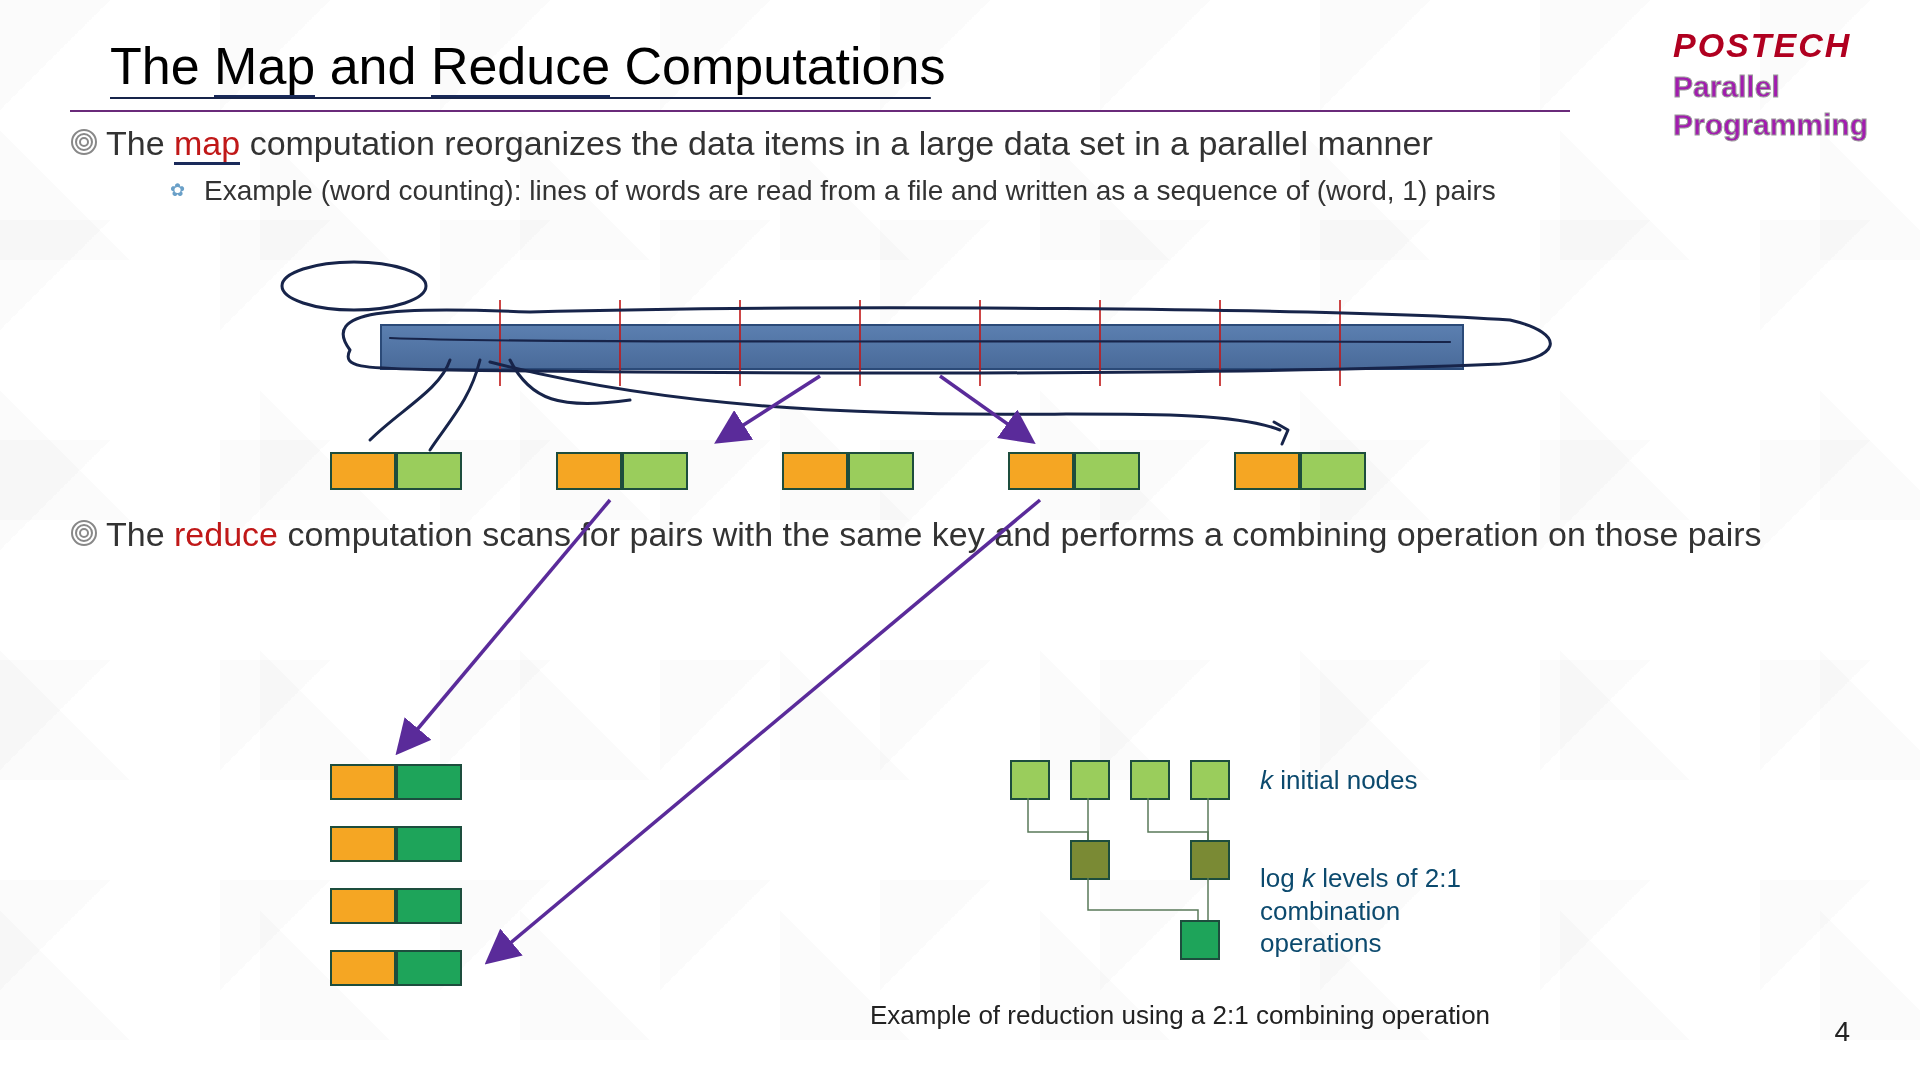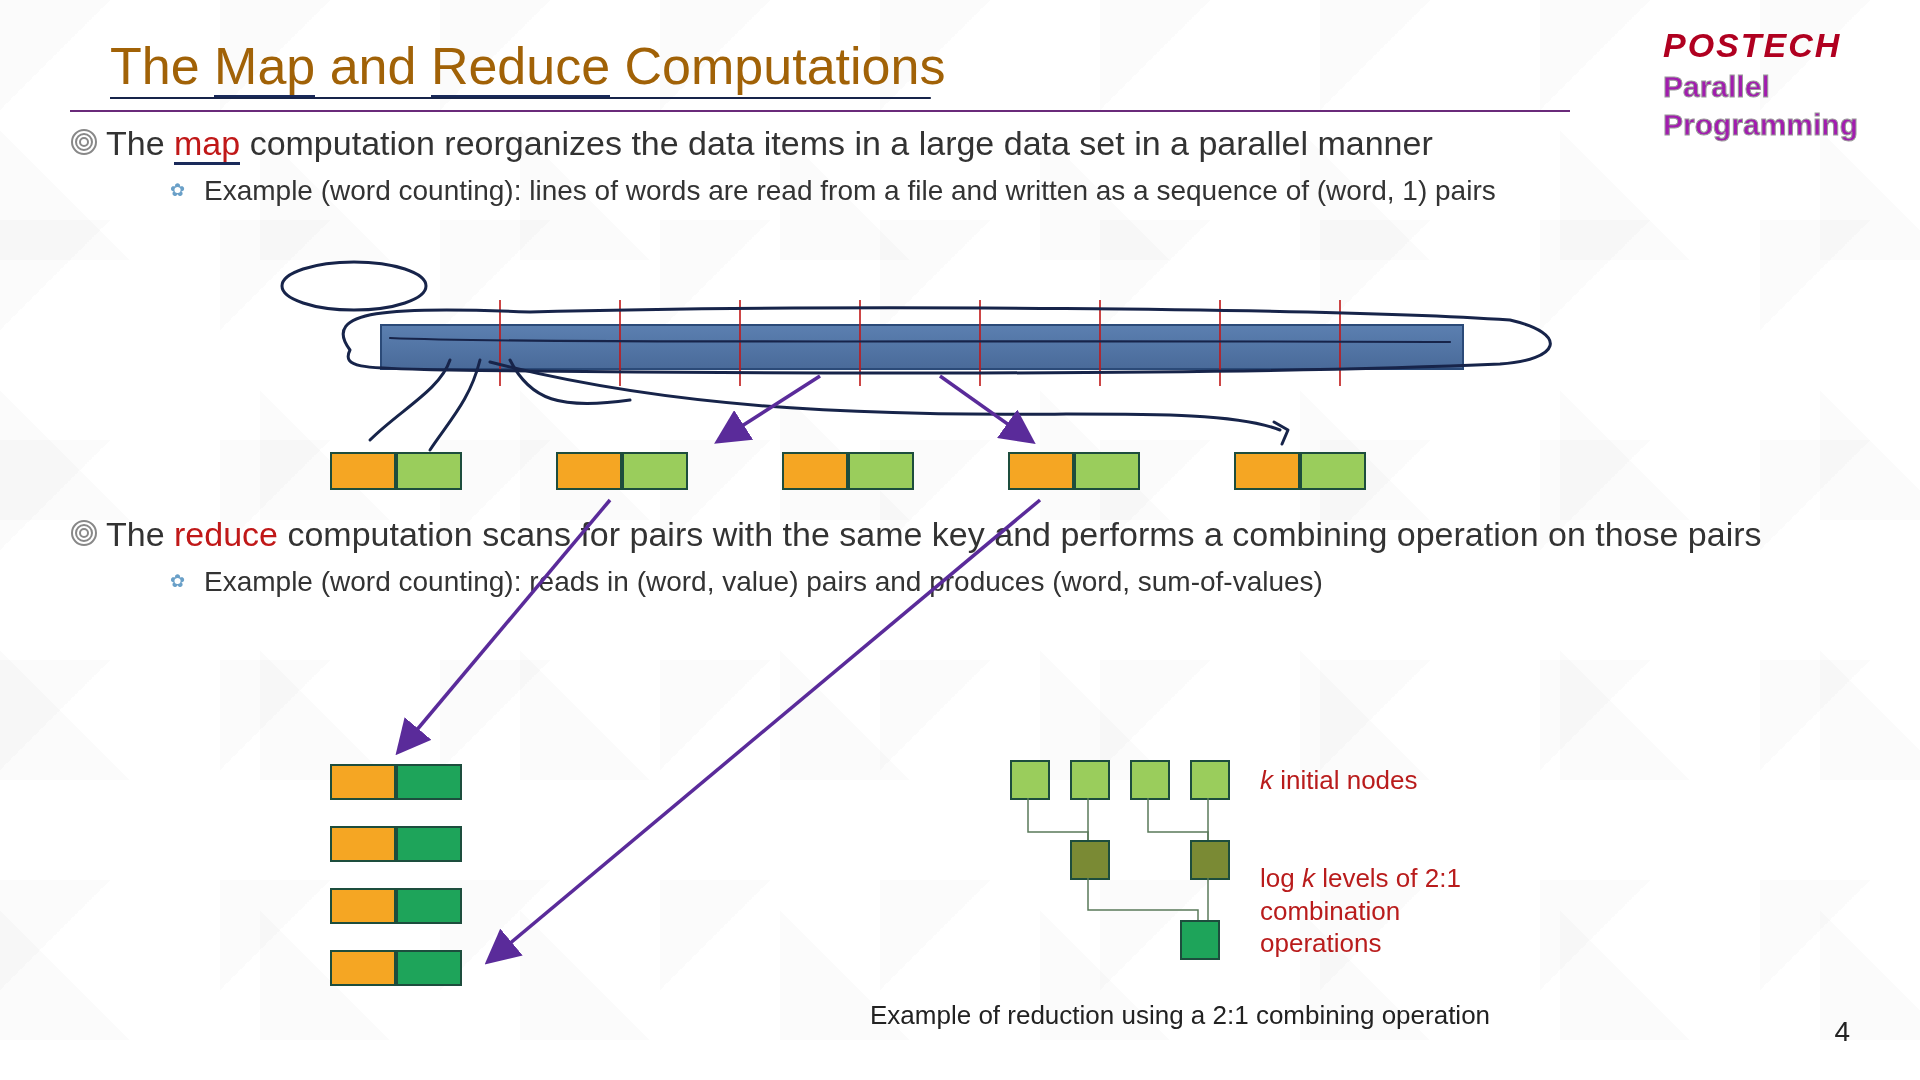--- a/index.html
+++ b/index.html
@@ -22,35 +22,35 @@
       linear-gradient(45deg, rgba(0,0,0,0.015) 25%, transparent 25%) 0 0/260px 260px;
     pointer-events: none;
   }
 
   .title {
     position: absolute;
     left: 110px;
     top: 36px;
     font-size: 52px;
     font-weight: 300;
-    color: #a16207;
+    color: #000000;
   }
   .title .ul { border-bottom: 4px solid #1a2a5a; padding-bottom: 0; }
   .title-rule {
     position: absolute;
     left: 70px;
     top: 110px;
     width: 1500px;
     height: 0;
     border-top: 2px solid #6a2a7a;
   }
 
   .logo {
     position: absolute;
-    right: 62px;
+    right: 52px;
     top: 26px;
     text-align: left;
   }
   .logo .postech {
     font-family: Arial, sans-serif;
     font-weight: 900;
     font-style: italic;
     letter-spacing: 2px;
     font-size: 34px;
     color: #b00020;
@@ -172,21 +172,21 @@
     width: 36px;
     height: 36px;
     border: 2px solid #1d4d3d;
   }
   .tree-l0 { background: #9acd5c; }
   .tree-l1 { background: #7a8a34; }
   .tree-l2 { background: #1ea45a; }
 
   .redtext {
     position: absolute;
-    color: #b91c1c;
+    color: #0c4a6e;
     font-size: 26px;
     line-height: 1.25;
   }
   .redtext i { font-style: italic; }
 
   .caption {
     position: absolute;
     font-size: 26px;
     color: #222;
   }
@@ -235,21 +235,20 @@
   <div style="height:300px;"></div>
 
   <div class="lvl1" style="margin-top:8px;">
     <svg class="target-icon" width="28" height="28">
       <circle cx="14" cy="14" r="12"></circle>
         <circle cx="14" cy="14" r="8"></circle>
         <circle cx="14" cy="14" r="4"></circle>
     </svg>
     <span>The </span><span class="hl">reduce</span><span> computation scans for pairs with the same key and performs a combining operation on those pairs</span>
   </div>
-  <div class="lvl3">Example (word counting): reads in (word, value) pairs and produces (word, sum-of-values)</div>
 
 </div>
 
 <div class="bigbar"></div>
 
 <svg class="annot" style="left:380px; top:300px;" width="1080" height="90">
   <line class="redline" x1="120" y1="0" x2="120" y2="86"></line>
   <line class="redline" x1="240" y1="0" x2="240" y2="86"></line>
   <line class="redline" x1="360" y1="0" x2="360" y2="86"></line>
   <line class="redline" x1="480" y1="0" x2="480" y2="86"></line>

